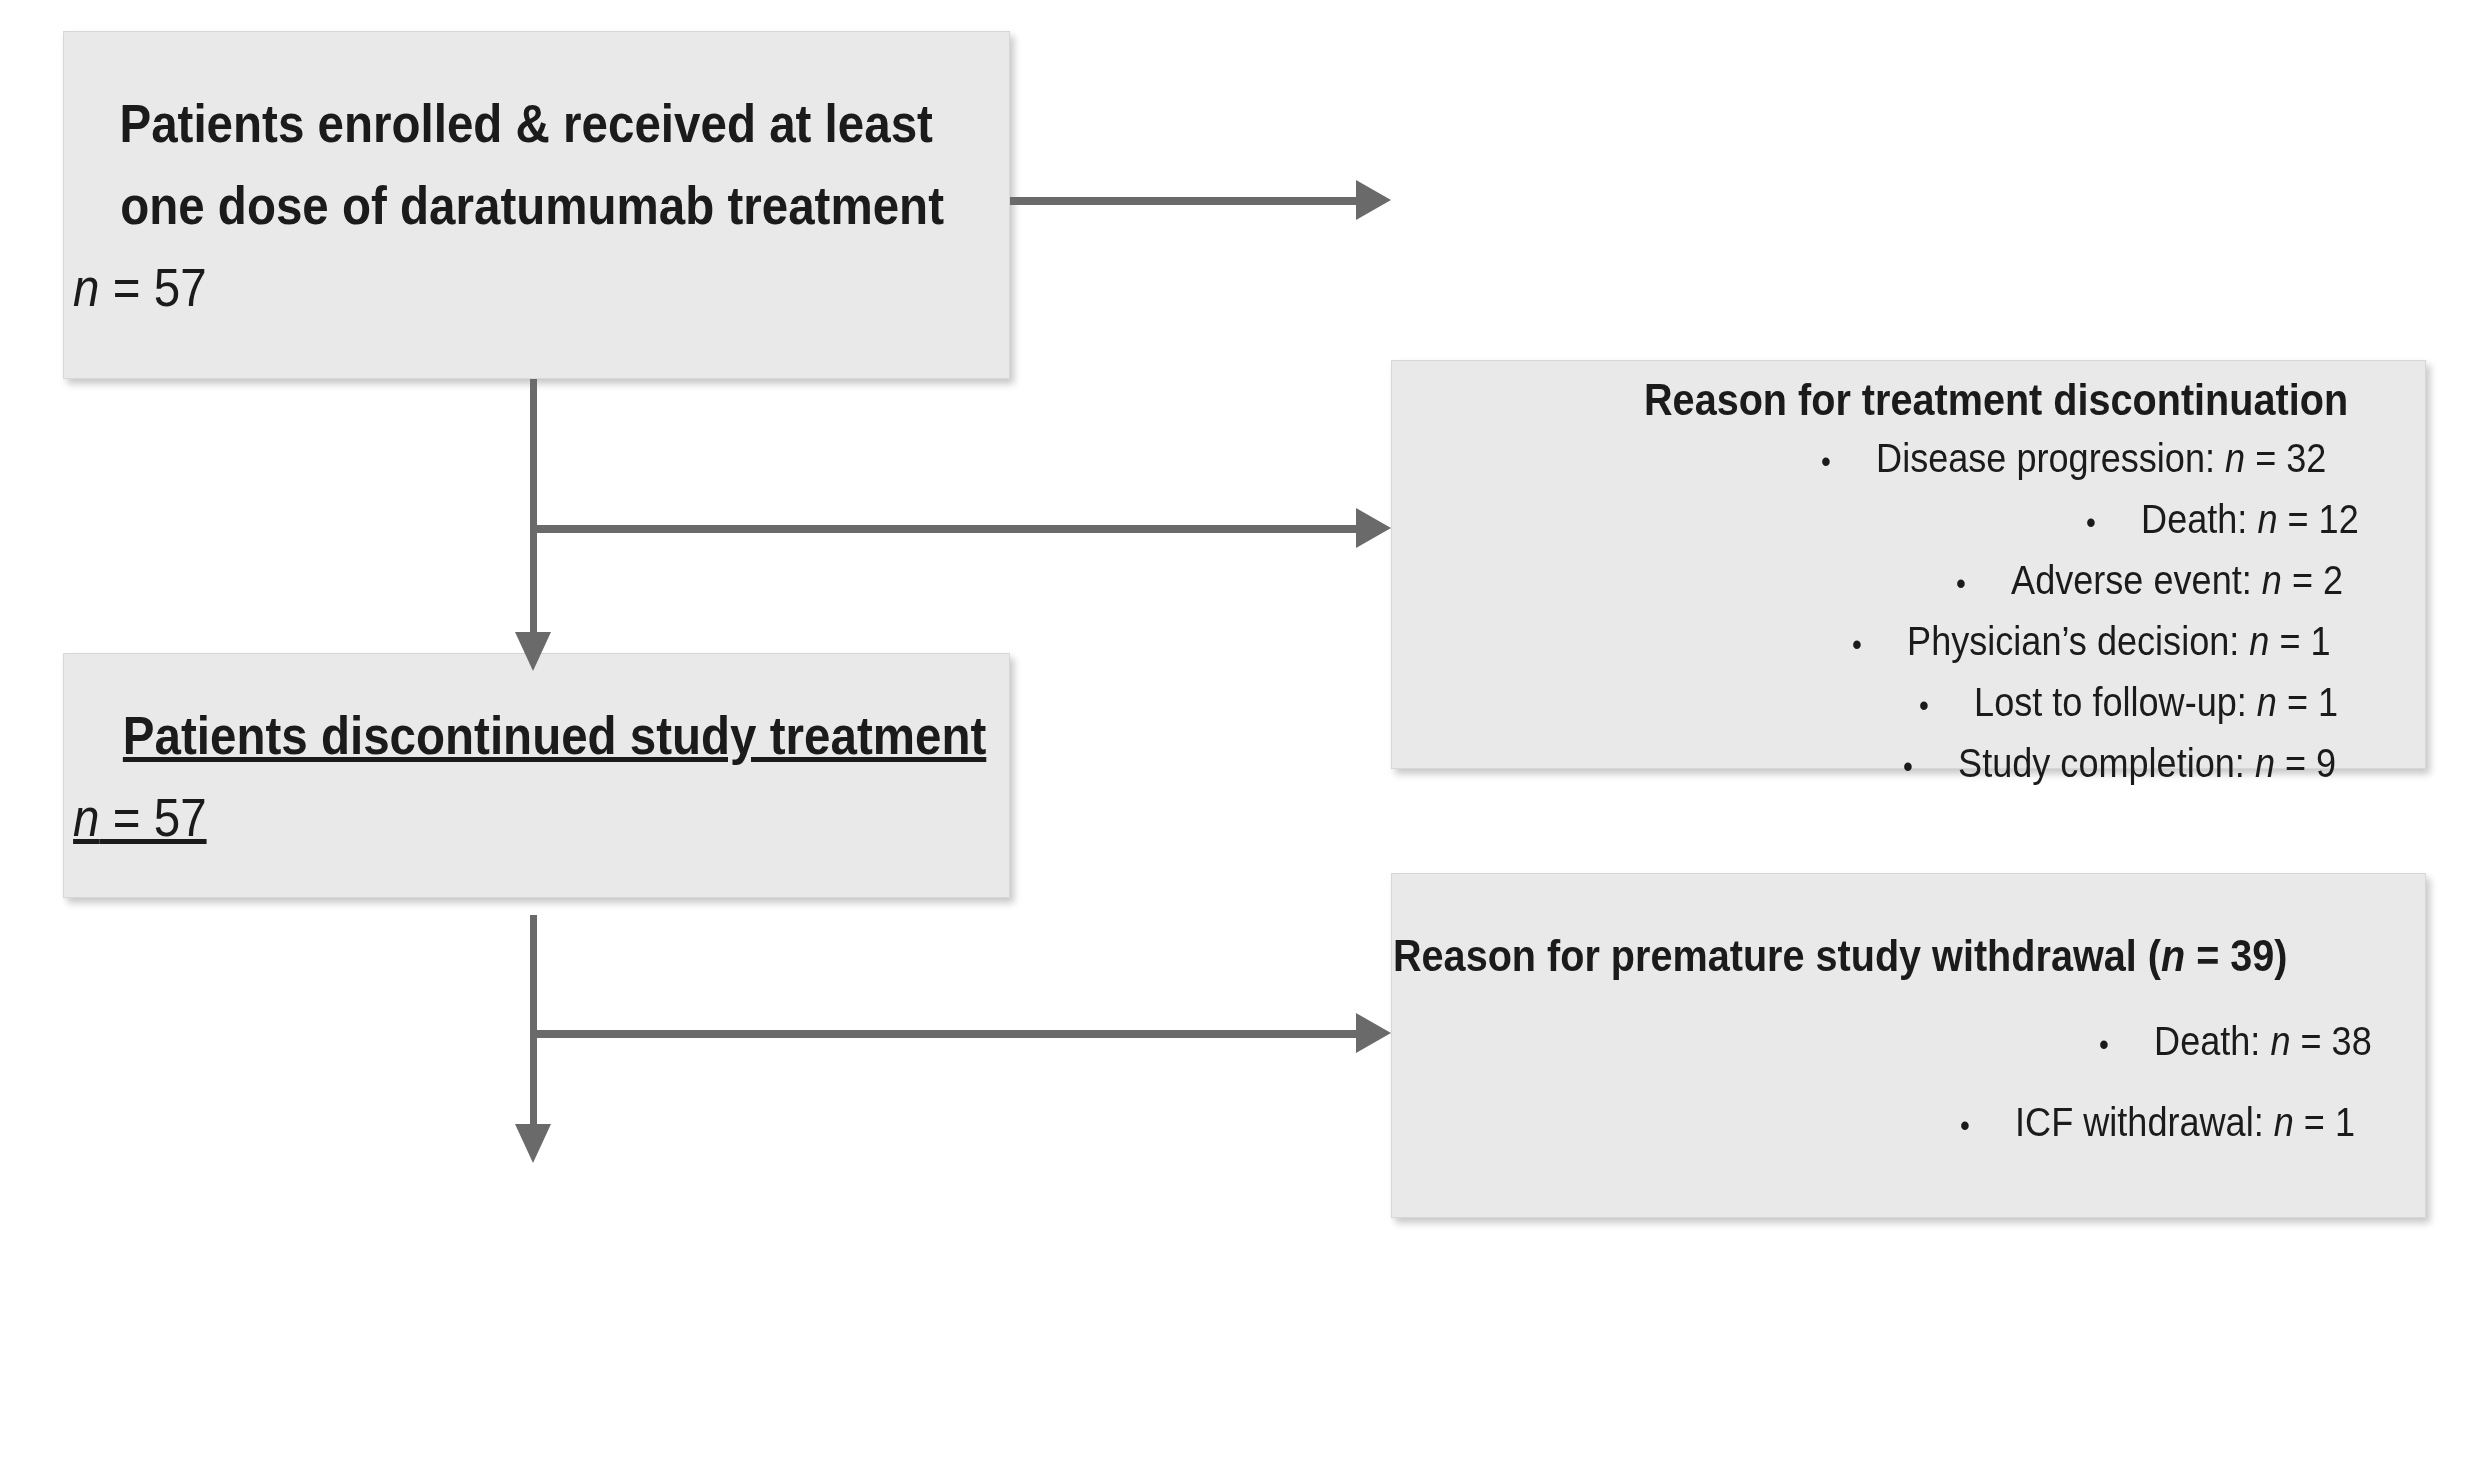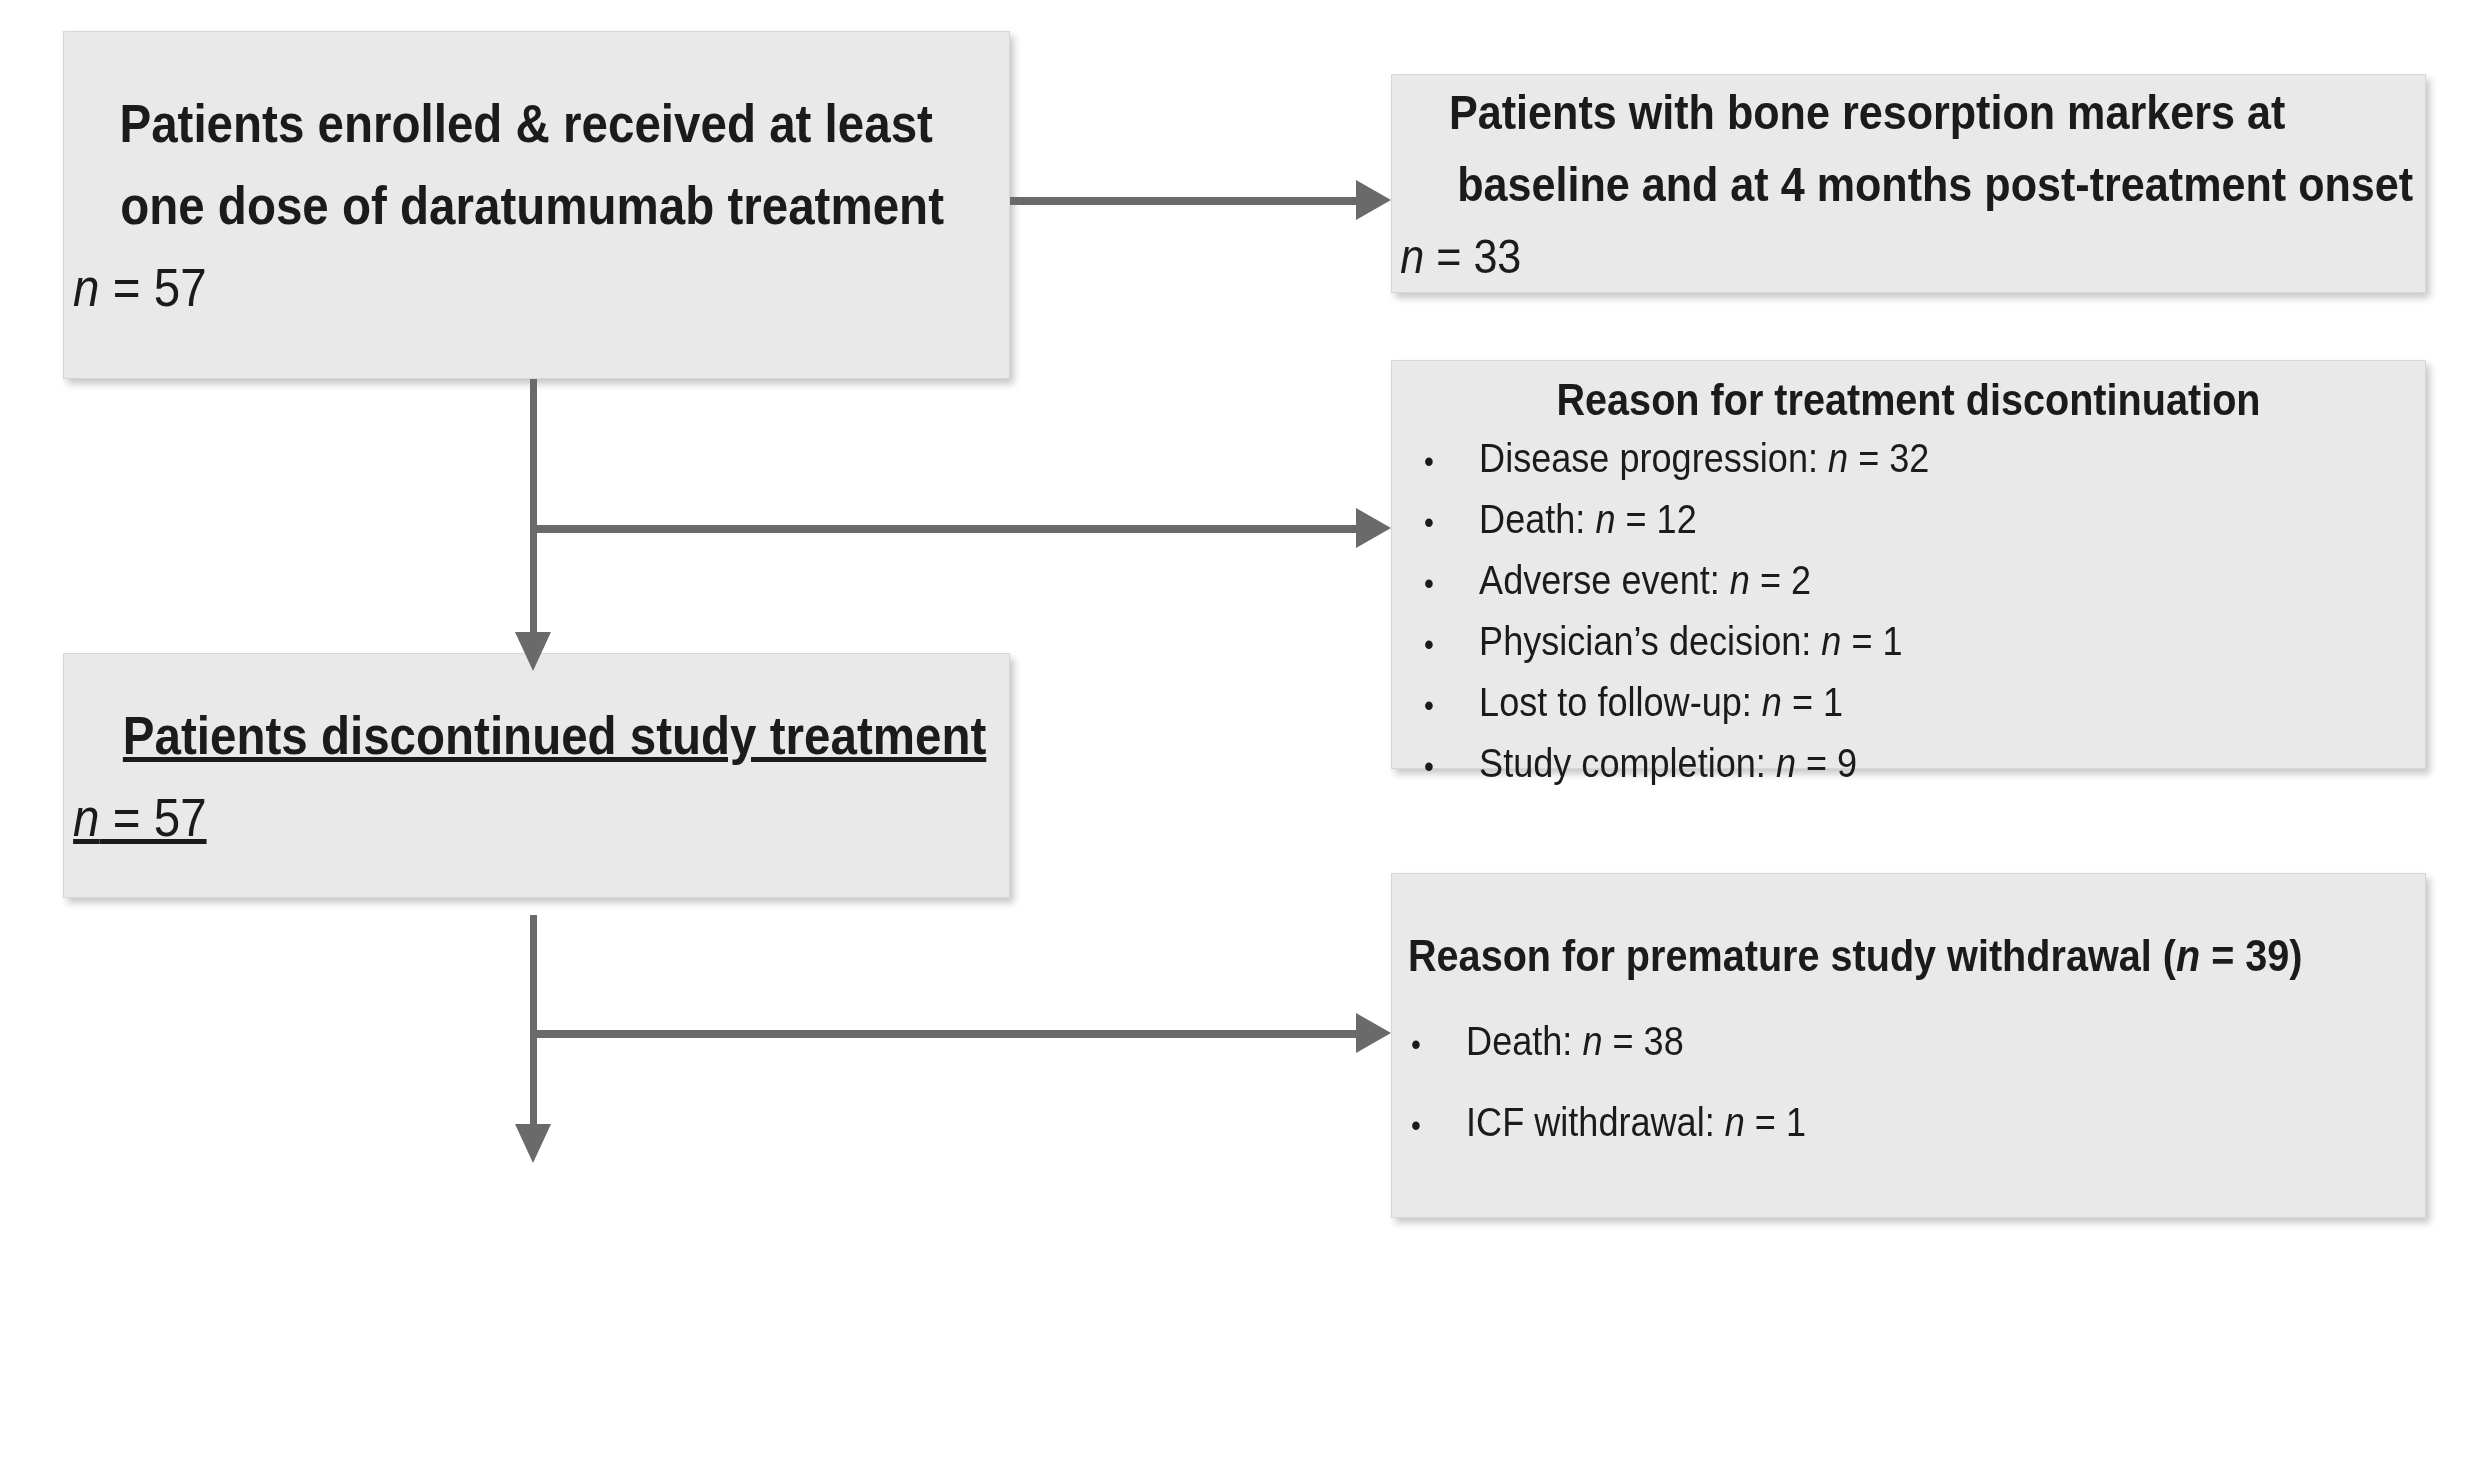--- a/index.html
+++ b/index.html
@@ -22,20 +22,21 @@
   }
 
   .box {
     position: absolute;
     background: var(--box-fill);
     border: 1.1px solid var(--box-border);
     box-shadow: 3.9px 5px 7.3px rgba(0,0,0,0.22);
     display: flex;
     flex-direction: column;
     justify-content: center;
+    align-items: flex-end;
   }
 
   
   .cx-c { transform: scaleX(0.88); transform-origin: 50% 50%; }
   .cx-l { transform: scaleX(0.88); transform-origin: 0 50%; }
 
   .center-box { align-items: flex-start; text-align: center; }
 
   .title-line { font-weight: bold; white-space: nowrap; }
   .count-line { font-weight: normal; white-space: nowrap; }
@@ -81,25 +82,20 @@
 <body>
 
 <div class="canvas">
 
   <div class="box center-box" style="left:63px; top:31px; width:947px; height:348px;">
     <div class="title-line big-title cx-c">Patients enrolled &amp; received at least</div>
     <div class="title-line big-title cx-c">one dose of daratumumab treatment</div>
     <div class="count-line big-count cx-c"><span class="it">n</span><span> = 57</span></div>
   </div>
 
-  <div class="box center-box" style="left:1391px; top:74px; width:1035px; height:219px;">
-    <div class="title-line mid-title cx-c">Patients with bone resorption markers at</div>
-    <div class="title-line mid-title cx-c">baseline and at 4 months post-treatment onset</div>
-    <div class="count-line mid-count cx-c"><span class="it">n</span><span> = 33</span></div>
-  </div>
 
   <div class="box reasons" style="left:1391px; top:360px; width:1035px; height:409px; justify-content:space-around;">
     <div class="reasons-heading centered cx-c">Reason for treatment discontinuation</div>
 
     <div class="bullet-row cx-l">
       <span class="dot">•</span>
       <span class="bullet-text"><span>Disease progression: </span><span class="it">n</span><span> = 32</span></span>
     </div>
     <div class="bullet-row cx-l">
       <span class="dot">•</span>

